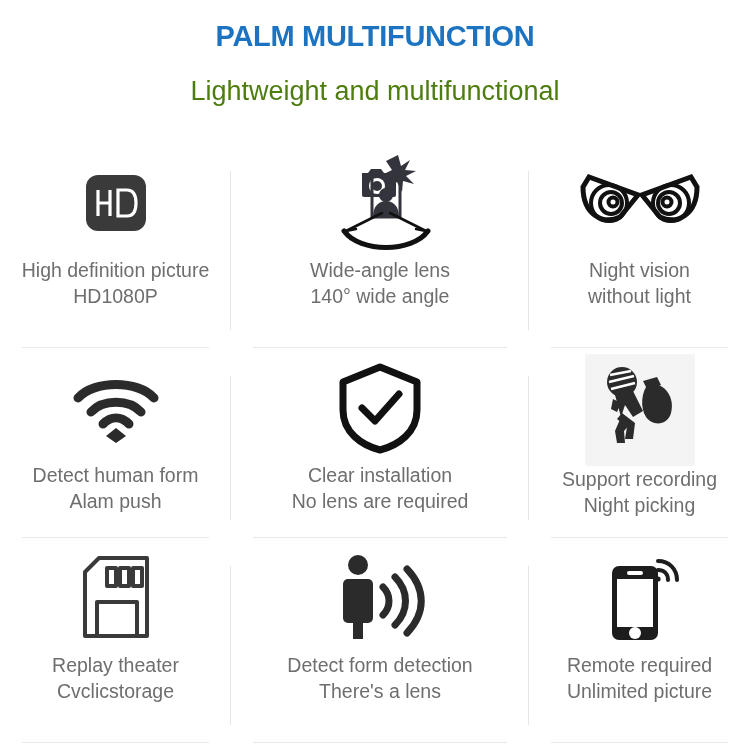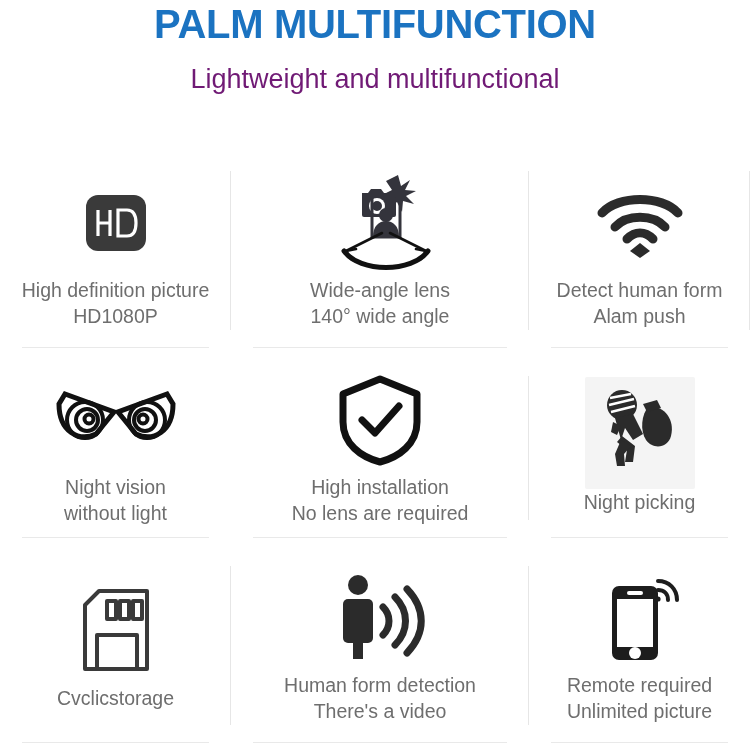--- a/index.html
+++ b/index.html
@@ -20,31 +20,31 @@
     height: 750px;
     background: #ffffff;
   }
 
   
   .header {
     padding-top: 2px;
     text-align: center;
   }
   .title {
-    font-size: 40px;
+    font-size: 29px;
     font-weight: bold;
     color: #1b73c1;
     letter-spacing: -0.3px;
     line-height: 44px;
-    margin: 0;
+    margin: 12px;
     white-space: nowrap;
   }
   .subtitle {
     font-size: 27px;
-    color: #701a75;
+    color: #4d7c0f;
     font-weight: normal;
     line-height: 34px;
     margin: 16px 0 0 0;
     white-space: nowrap;
   }
 
   
   .grid {
     position: absolute;
     top: 143px;
@@ -52,21 +52,21 @@
     width: 750px;
     display: grid;
     grid-template-columns: 231px 298px 221px;
     grid-template-rows: 205px 190px 205px;
   }
   .cell {
     position: relative;
     display: flex;
     flex-direction: column;
     align-items: center;
-    justify-content: center;
+    justify-content: flex-start;
     box-sizing: border-box;
     padding-top: 6px;
   }
   
   .cell.vsep-right::after {
     content: "";
     position: absolute;
     right: 0;
     top: 28px;
     bottom: 18px;
@@ -164,69 +164,69 @@
 
           <path d="M24 78 C40 100 92 100 108 78" fill="none" stroke="#111111" stroke-width="5" stroke-linecap="round"></path>
         </svg>
       </div>
       <div class="caption">
         <span>Wide-angle lens</span>
         <span class="l2">140° wide angle</span>
       </div>
     </div>
 
+    <div class="cell hsep-bottom">
+      <div class="icon-wrap">
+        <svg width="130" height="76" viewBox="0 0 130 76" aria-hidden="true">
+          <g fill="none" stroke="#111111" stroke-width="4" stroke-linecap="round">
+
+            <path d="M8 22 C8 50 28 60 45 52 L63 30 L14 12 Z" fill="#ffffff" stroke-width="5"></path>
+            <circle cx="34" cy="38" r="18"></circle>
+            <circle cx="36" cy="38" r="11"></circle>
+            <circle cx="38" cy="37" r="4.5"></circle>
+
+            <path d="M122 22 C122 50 102 60 85 52 L67 30 L116 12 Z" fill="#ffffff" stroke-width="5"></path>
+            <circle cx="96" cy="38" r="18"></circle>
+            <circle cx="94" cy="38" r="11"></circle>
+            <circle cx="92" cy="37" r="4.5"></circle>
+          </g>
+        </svg>
+      </div>
+      <div class="caption">
+        <span>Night vision</span>
+        <span class="l2">without light</span>
+      </div>
+    </div>
+
     <div class="cell vsep-right hsep-bottom">
       <div class="icon-wrap">
         <svg width="92" height="72" viewBox="0 0 92 72" aria-hidden="true">
           <g fill="none" stroke="#2b2b2b" stroke-width="9" stroke-linecap="round">
             <path d="M8 26 C24 8 68 8 84 26"></path>
             <path d="M21 40 C33 27 59 27 71 40"></path>
             <path d="M33 52 C41 44 51 44 59 52"></path>
           </g>
           <path d="M46 56 L56 64 L46 71 L36 64 Z" fill="#2b2b2b"></path>
         </svg>
       </div>
       <div class="caption">
         <span>Detect human form</span>
         <span class="l2">Alam push</span>
       </div>
     </div>
 
-    <div class="cell hsep-bottom">
-      <div class="icon-wrap">
-        <svg width="130" height="76" viewBox="0 0 130 76" aria-hidden="true">
-          <g fill="none" stroke="#111111" stroke-width="4" stroke-linecap="round">
-
-            <path d="M8 22 C8 50 28 60 45 52 L63 30 L14 12 Z" fill="#ffffff" stroke-width="5"></path>
-            <circle cx="34" cy="38" r="18"></circle>
-            <circle cx="36" cy="38" r="11"></circle>
-            <circle cx="38" cy="37" r="4.5"></circle>
-
-            <path d="M122 22 C122 50 102 60 85 52 L67 30 L116 12 Z" fill="#ffffff" stroke-width="5"></path>
-            <circle cx="96" cy="38" r="18"></circle>
-            <circle cx="94" cy="38" r="11"></circle>
-            <circle cx="92" cy="37" r="4.5"></circle>
-          </g>
-        </svg>
-      </div>
-      <div class="caption">
-        <span>Night vision</span>
-        <span class="l2">without light</span>
-      </div>
-    </div>
-
     <div class="cell vsep-right hsep-bottom">
       <div class="icon-wrap">
         <svg width="86" height="92" viewBox="0 0 86 92" aria-hidden="true">
           <path d="M43 5 L80 20 L80 48 C80 70 62 83 43 88 C24 83 6 70 6 48 L6 20 Z" fill="none" stroke="#111111" stroke-width="7" stroke-linejoin="round"></path>
           <path d="M25 46 L38 59 L62 32" fill="none" stroke="#111111" stroke-width="7" stroke-linecap="round" stroke-linejoin="round"></path>
         </svg>
       </div>
       <div class="caption">
-        <span>High installation</span>
+        <span>Clear installation</span>
         <span class="l2">No lens are required</span>
       </div>
     </div>
 
     <div class="cell hsep-bottom">
       <div class="icon-wrap icon-bg">
         <svg width="98" height="90" viewBox="0 0 98 90" aria-hidden="true">
           <g fill="#2b2b2b">
 
             <circle cx="31" cy="17" r="15"></circle>
@@ -240,59 +240,61 @@
             <path d="M24 30 L42 26 L52 46 L42 52 L34 40 L30 52 Z"></path>
 
             <path d="M22 34 L20 44 L26 47 L30 38 Z"></path>
 
             <path d="M31 48 L44 58 L42 74 L34 74 L36 62 L26 54 Z"></path>
             <path d="M30 52 L24 66 L26 78 L34 78 L33 66 L40 58 Z"></path>
           </g>
         </svg>
       </div>
       <div class="caption">
+        <span>Support recording</span>
         <span class="l2">Night picking</span>
       </div>
     </div>
 
     <div class="cell vsep-right hsep-bottom">
       <div class="icon-wrap">
         <svg width="78" height="88" viewBox="0 0 78 88" aria-hidden="true">
           <g fill="none" stroke="#3a3a3a" stroke-width="4" stroke-linejoin="round">
             <path d="M22 4 L70 4 L70 82 L8 82 L8 18 Z"></path>
             <rect x="30" y="14" width="9" height="18"></rect>
             <rect x="43" y="14" width="9" height="18"></rect>
             <rect x="56" y="14" width="9" height="18"></rect>
             <rect x="20" y="48" width="40" height="34"></rect>
           </g>
         </svg>
       </div>
       <div class="caption">
+        <span>Replay theater</span>
         <span class="l2">Cvclicstorage</span>
       </div>
     </div>
 
     <div class="cell vsep-right hsep-bottom">
       <div class="icon-wrap">
         <svg width="98" height="90" viewBox="0 0 98 90" aria-hidden="true">
           <g fill="#2b2b2b">
             <circle cx="27" cy="12" r="10"></circle>
             <rect x="12" y="26" width="30" height="44" rx="5"></rect>
             <rect x="22" y="62" width="10" height="24"></rect>
           </g>
           <g fill="none" stroke="#2b2b2b" stroke-width="7" stroke-linecap="round">
             <path d="M52 34 C60 42 60 54 52 62"></path>
             <path d="M64 24 C78 38 78 58 64 72"></path>
             <path d="M76 16 C95 36 95 60 76 80"></path>
           </g>
         </svg>
       </div>
       <div class="caption">
-        <span>Human form detection</span>
-        <span class="l2">There's a video</span>
+        <span>Detect form detection</span>
+        <span class="l2">There's a lens</span>
       </div>
     </div>
 
     <div class="cell hsep-bottom">
       <div class="icon-wrap">
         <svg width="92" height="92" viewBox="0 0 92 92" aria-hidden="true">
           <rect x="18" y="14" width="46" height="74" rx="7" fill="#1d1d1d"></rect>
           <rect x="23" y="27" width="36" height="48" fill="#ffffff"></rect>
           <rect x="33" y="19" width="16" height="4" rx="2" fill="#ffffff"></rect>
           <circle cx="41" cy="81" r="6" fill="#ffffff"></circle>

